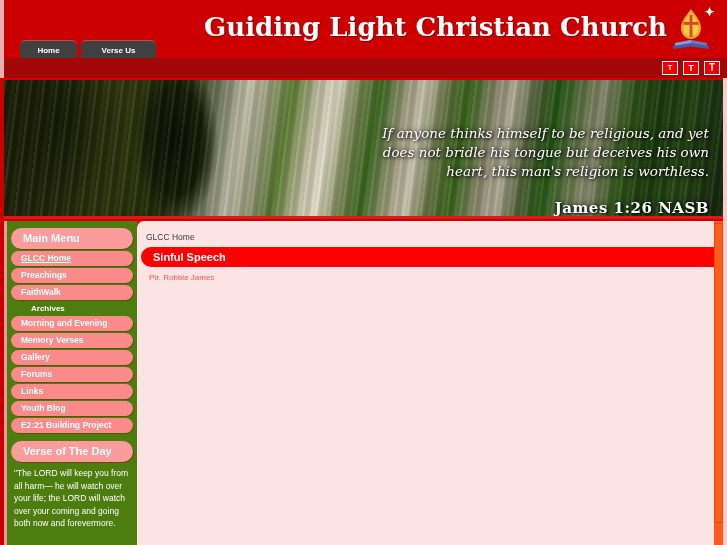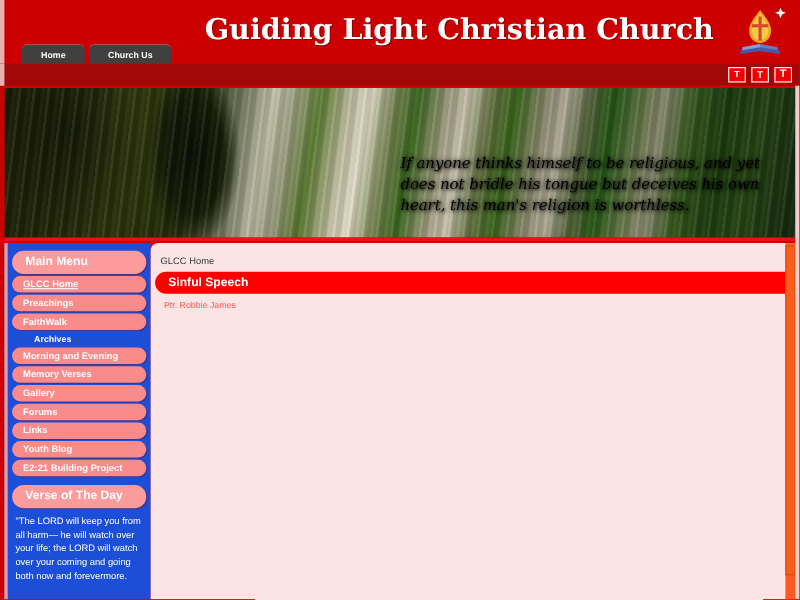--- a/index.html
+++ b/index.html
@@ -24,21 +24,21 @@
   #header {
     position: absolute;
     left: 0; top: 0;
     width: 727px; height: 58px;
     background: #cc0000;
     border-left: 4px solid #e8b0b0;
   }
 
   #site-title {
     position: absolute;
-    right: 78px;
+    right: 60px;
     top: 12px;
     font-family: "DejaVu Serif", serif;
     font-weight: bold;
     font-size: 26px;
     color: #ffffff;
     letter-spacing: 0px;
     white-space: nowrap;
     text-shadow: 1px 1px 0 #8c0000;
   }
 
@@ -134,28 +134,28 @@
       repeating-linear-gradient(97deg,
         rgba(255,255,255,0.08) 0px, rgba(255,255,255,0.08) 2px,
         rgba(0,0,0,0.10) 3px, rgba(0,0,0,0.12) 7px,
         rgba(255,255,255,0.04) 9px, rgba(0,0,0,0.06) 13px),
       linear-gradient(90deg, rgba(0,0,0,0.55) 0%, rgba(0,0,0,0.25) 22%,
         rgba(0,0,0,0) 40%, rgba(0,0,0,0.15) 70%, rgba(0,0,0,0.45) 100%);
   }
   #banner-verse {
     position: absolute;
     right: 14px;
-    top: 60px;
+    top: 44px;
     width: 345px;
-    text-align: left;
+    text-align: right;
     font-family: "DejaVu Serif", serif;
     font-style: italic;
     font-size: 13.5px;
     line-height: 19px;
-    color: #000000;
+    color: #ffffff;
     text-shadow: 1px 1px 3px rgba(0,0,0,0.95), 0 0 6px rgba(0,0,0,0.8);
     z-index: 3;
   }
   #banner-ref {
     display: block;
     font-style: normal;
     font-weight: bold;
     font-size: 15px;
     margin-top: 18px;
     letter-spacing: 0.5px;
@@ -168,21 +168,21 @@
     width: 719px; height: 324px;
     background: #fe0000;
   }
 
   
   #sidebar {
     position: absolute;
     left: 0; top: 0;
     width: 133px;
     height: 324px;
-    background: #1d4ed8;
+    background: #4d7c0f;
     border-left: 3px solid #e89b9b;
   }
   .side-block {
     margin: 0 4px;
   }
   .side-header {
     background: #fb9b9b;
     color: #ffffff;
     border-radius: 11px;
     height: 21px;
@@ -320,21 +320,21 @@
         <path d="M10 41 L26 38 L26 42 L10 45 Z" fill="#8d98d6"></path>
         <path d="M8 44 L26 41 L44 44 L44 47 L26 44.5 L8 47 Z" fill="#4a58a8"></path>
       </svg>
     </div>
 
     <div id="nav-tabs">
       <div class="nav-tab">
         <span>Home</span>
       </div>
       <div class="nav-tab wide">
-        <span>Church Us</span>
+        <span>Verse Us</span>
       </div>
     </div>
   </div>
 
   <div id="subbar">
     <div id="textsize-controls">
       <div class="tsize-btn b1">
         <span>T</span>
       </div>
       <div class="tsize-btn b2">

